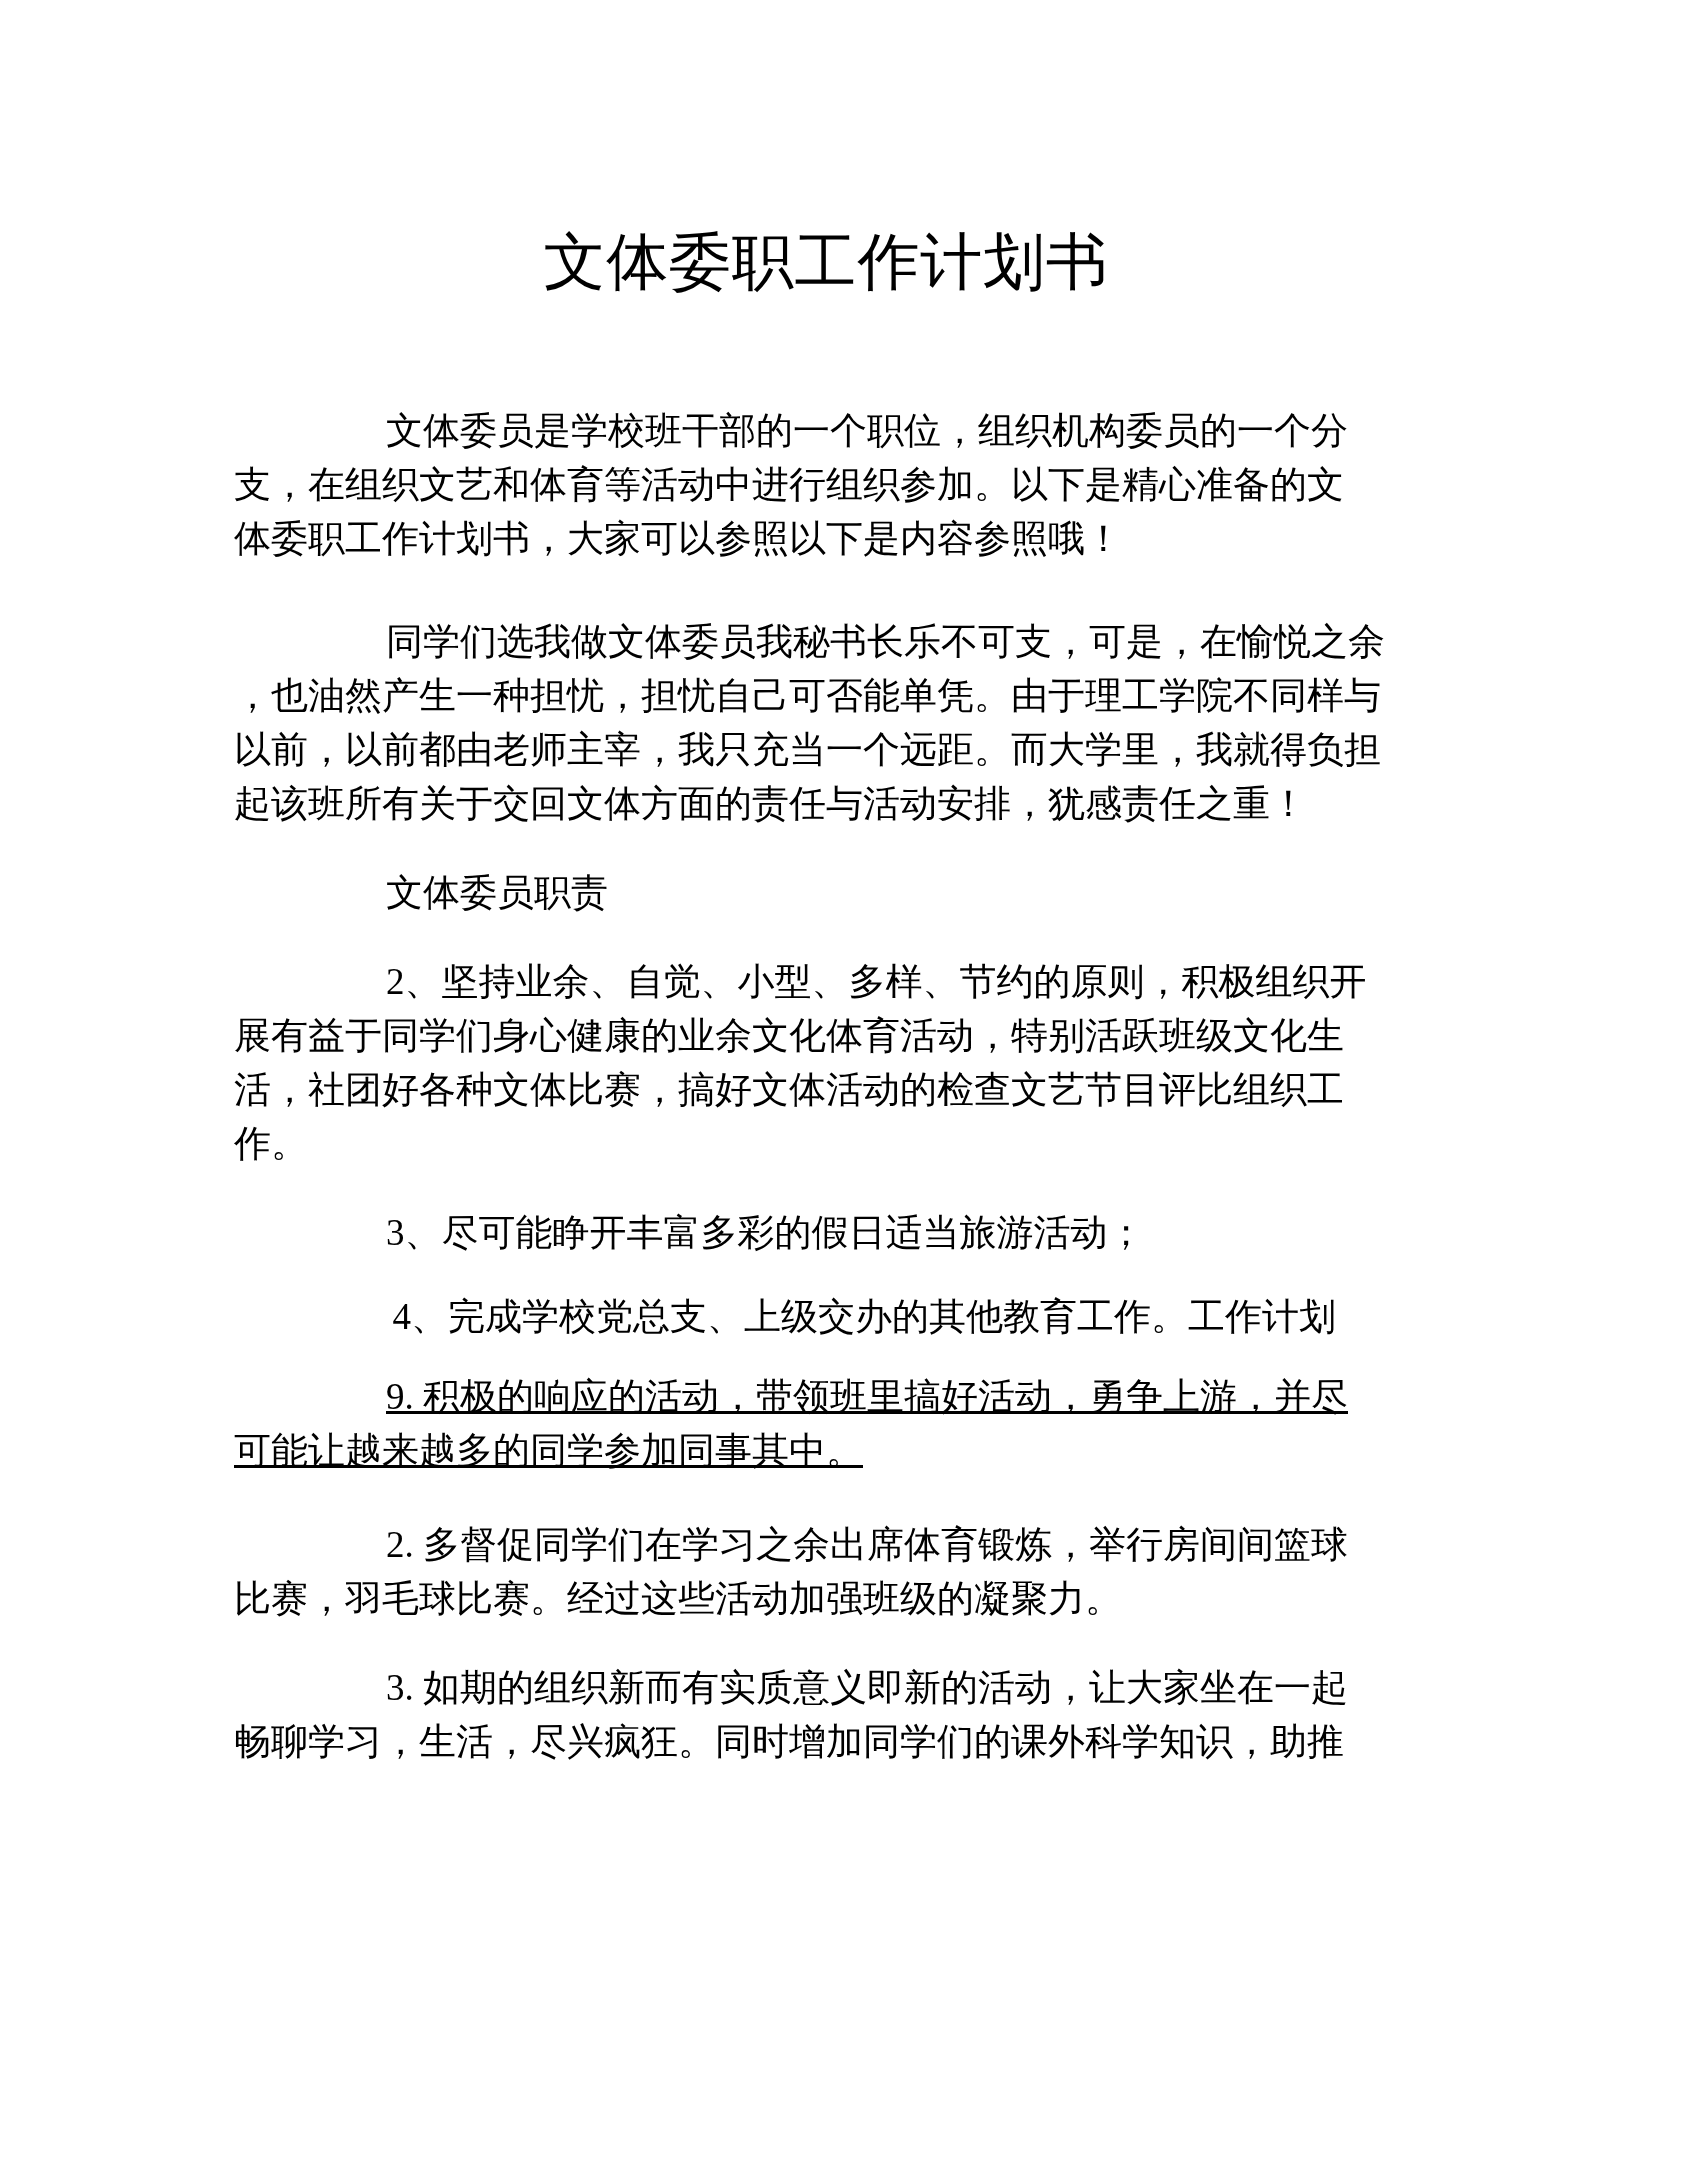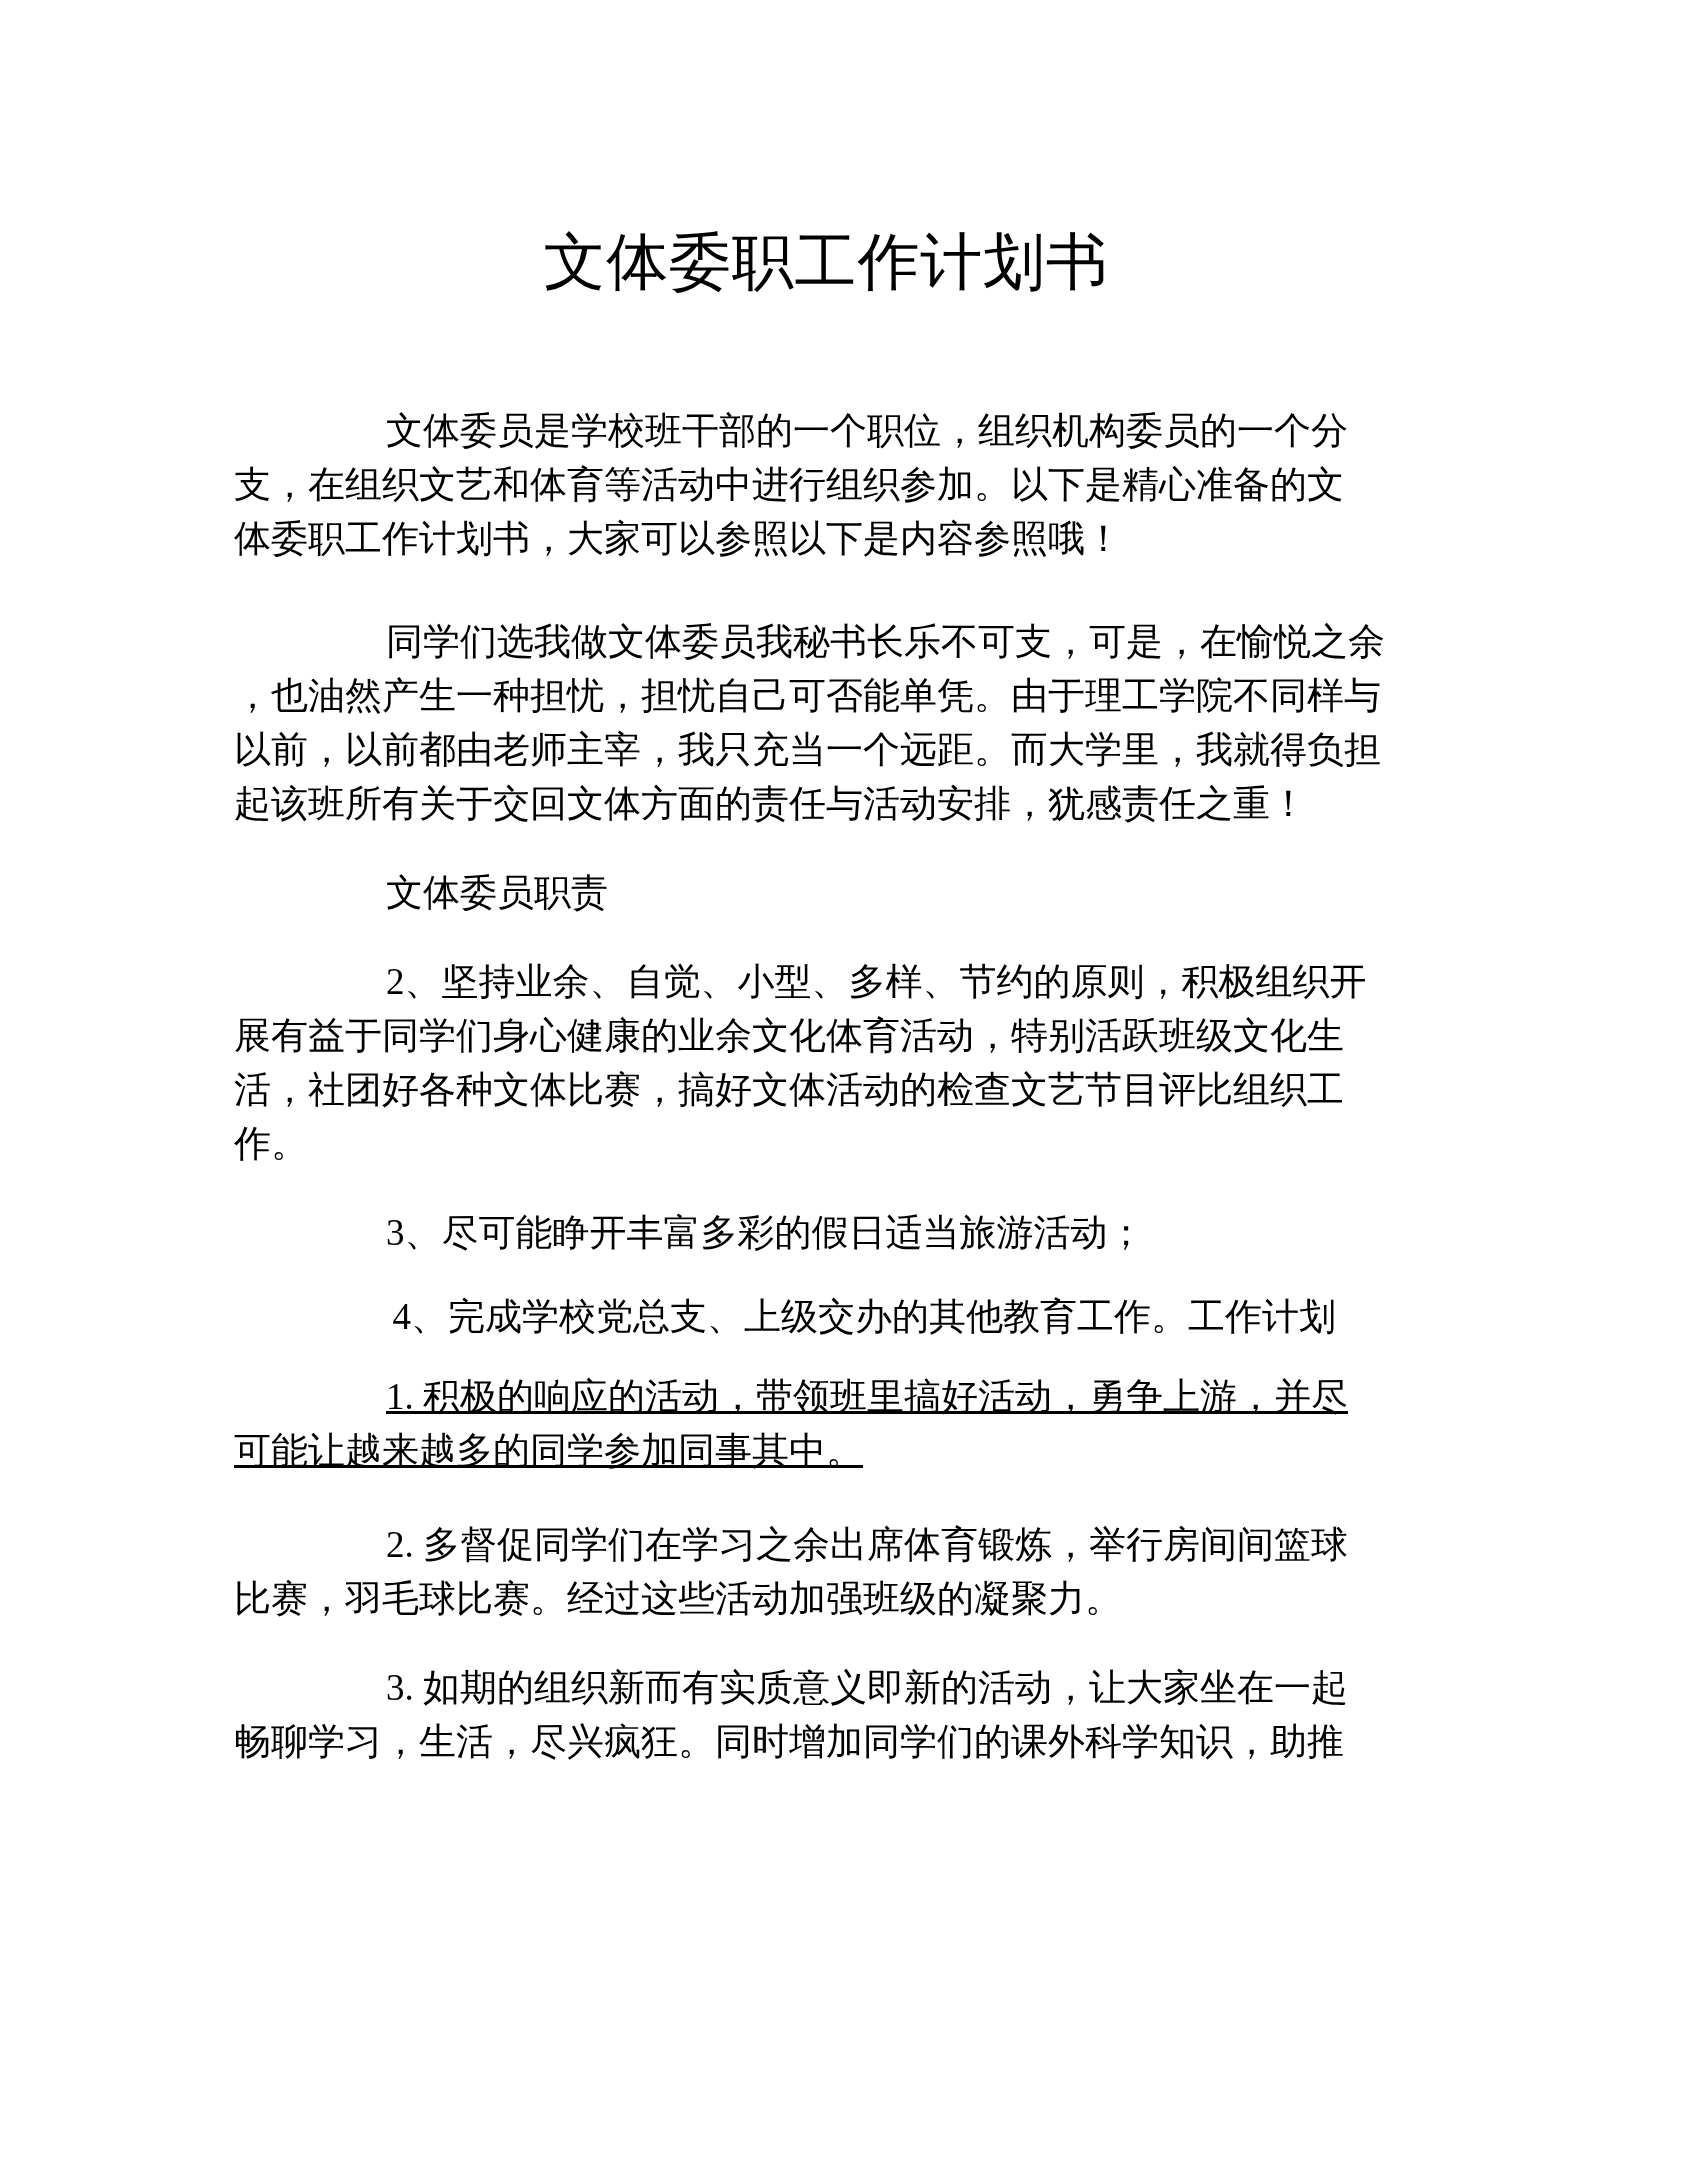--- a/index.html
+++ b/index.html
@@ -80,21 +80,21 @@
         <div class="line">活，社团好各种文体比赛，搞好文体活动的检查文艺节目评比组织工</div>
         <div class="line">作。</div>
       </div>
       <div class="para">
         <div class="line first">3、尽可能睁开丰富多彩的假日适当旅游活动；</div>
       </div>
       <div class="para">
         <div class="line first">4、完成学校党总支、上级交办的其他教育工作。工作计划</div>
       </div>
       <div class="para">
-        <div class="line first">1. 积极的响应的活动，带领班里搞好活动，勇争上游，并尽</div>
+        <div class="line first">9. 积极的响应的活动，带领班里搞好活动，勇争上游，并尽</div>
         <div class="line">可能让越来越多的同学参加同事其中。</div>
       </div>
       <div class="para">
         <div class="line first">2. 多督促同学们在学习之余出席体育锻炼，举行房间间篮球</div>
         <div class="line">比赛，羽毛球比赛。经过这些活动加强班级的凝聚力。</div>
       </div>
       <div class="para">
         <div class="line first">3. 如期的组织新而有实质意义即新的活动，让大家坐在一起</div>
         <div class="line">畅聊学习，生活，尽兴疯狂。同时增加同学们的课外科学知识，助推</div>
       </div>

